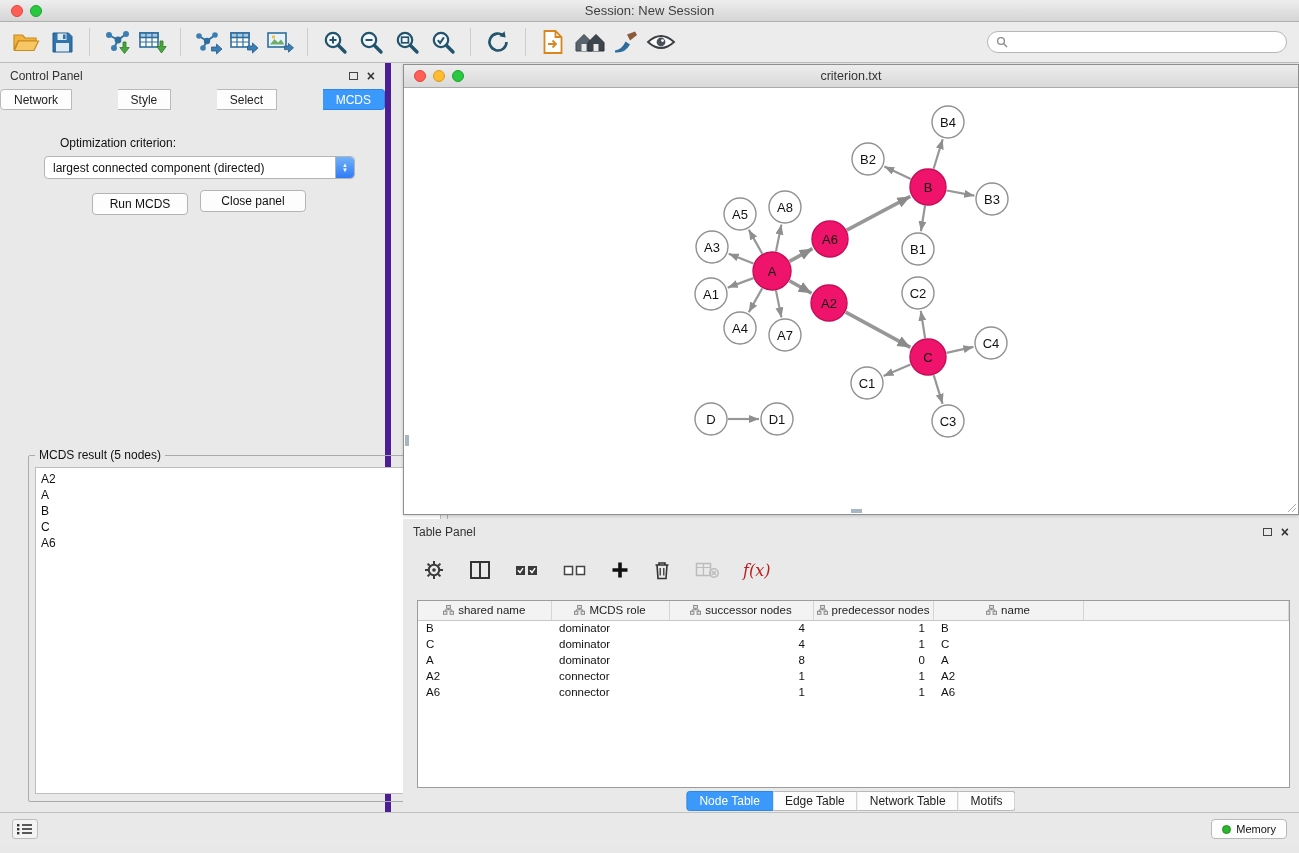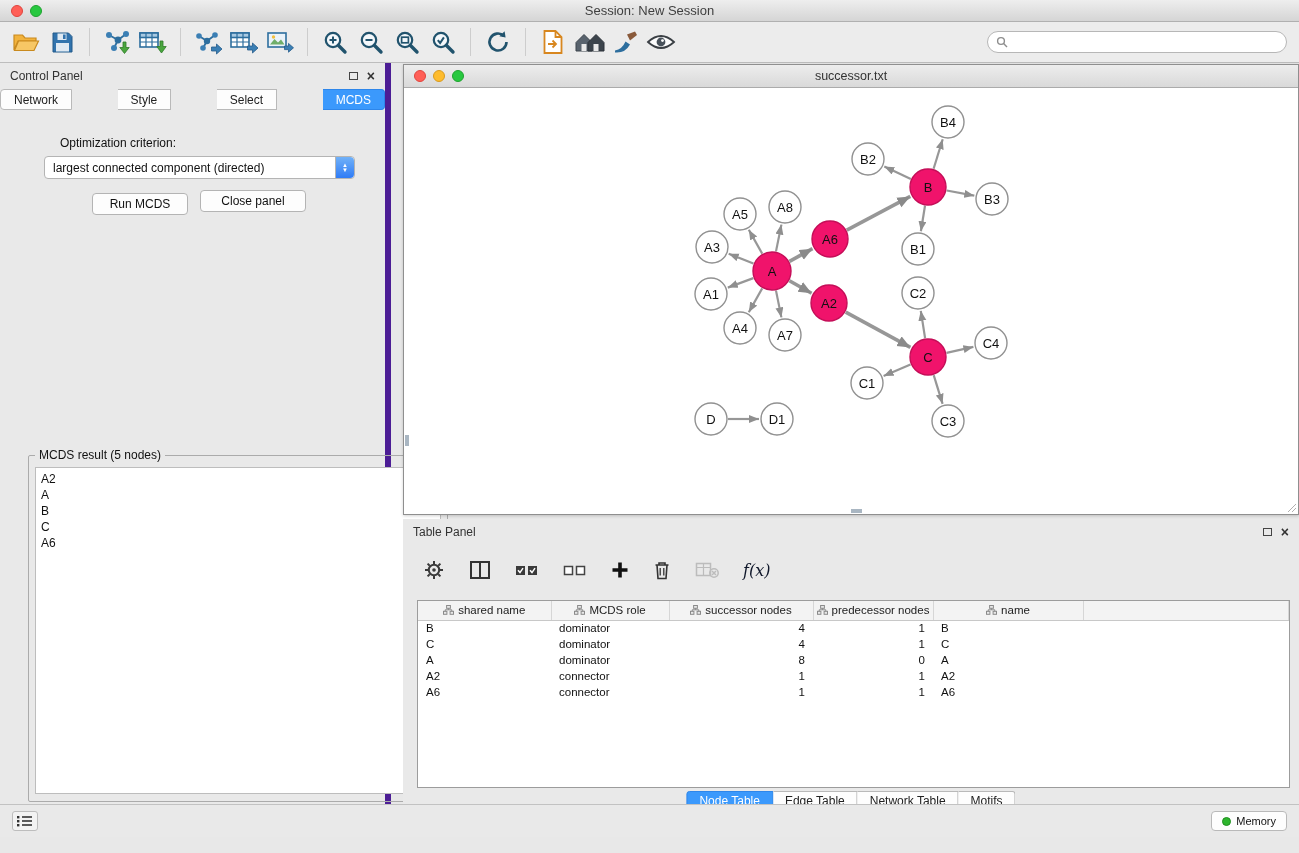--- a/index.html
+++ b/index.html
@@ -67,37 +67,37 @@
   svg text{font-family:"Liberation Sans",sans-serif}
   .v-scroll-ind{position:absolute;left:1px;top:346px;width:4px;height:11px;background:#a9b6c2}
   .h-scroll-ind{position:absolute;left:447px;bottom:1px;width:11px;height:4px;background:#a9b6c2}
   .resize-grip{position:absolute;right:1px;bottom:1px}
 
   
   .table-panel{position:absolute;left:403px;top:519px;width:896px;height:301px;background:#e9e9e9}
   .tp-toolbar{position:absolute;left:0;top:30px;right:0;height:42px;display:flex;align-items:center;
     padding-left:20px;gap:24px}
   .tp-ic{display:flex;align-items:center;justify-content:center}
-  .fx-label{font-size:16px;font-style:italic;font-family:"DejaVu Serif",serif;color:#0f172a}
+  .fx-label{font-size:16px;font-style:italic;font-family:"DejaVu Serif",serif;color:#b91c1c}
   .data-table{position:absolute;left:14px;top:81px;width:873px;height:188px;background:#fff;
     border:1px solid #9c9c9c;overflow:hidden}
   table{border-collapse:collapse;width:100%;table-layout:fixed;font-size:11.5px}
   th{background:#f3f3f3;border-right:1px solid #d6d6d6;border-bottom:1px solid #c8c8c8;height:19px;
     font-weight:normal;font-size:11.5px;color:#222;white-space:nowrap;overflow:hidden}
   th .tree-ic{vertical-align:-1px;margin-right:4px}
   td{height:16px;padding:0 8px;white-space:nowrap;overflow:hidden;color:#111}
   .tp-tabs{position:absolute;bottom:9px;left:50%;transform:translateX(-50%);display:flex}
   .tp-tab{height:20px;padding:8px 12px;font-size:12px;background:#fdfdfd;border:1px solid #b9b9b9;
     border-left:none;display:flex;align-items:center;color:#222}
   .tp-tab:first-child{border-left:1px solid #b9b9b9;border-radius:3px 0 0 3px}
   .tp-tab:last-child{border-radius:0 3px 3px 0}
   .tp-tab.active{background:#3b99fc;border-color:#2e86ea;color:#fff}
 
   
-  .statusbar{position:absolute;left:0;bottom:16px;width:1299px;height:33px;background:#e9e9e9;
+  .statusbar{position:absolute;left:0;bottom:8px;width:1299px;height:33px;background:#e9e9e9;
     border-top:1px solid #c2c2c2}
   .sb-left-btn{position:absolute;left:12px;top:6px;width:26px;height:20px;background:#f3f3f3;
     border:1px solid #bdbdbd;border-radius:3px;display:flex;align-items:center;justify-content:center}
   .memory-btn{position:absolute;right:12px;top:6px;height:20px;background:#fdfdfd;border:1px solid #b9b9b9;
     border-radius:4px;display:flex;align-items:center;gap:5px;padding:0 10px;font-size:11px;color:#111}
   .mem-dot{width:9px;height:9px;border-radius:50%;background:#2db52d;border:1px solid #1f8f1f}
 </style>
 </head>
 <body>
 
@@ -280,21 +280,21 @@
   </div>
 </div>
 
 <div class="network-window">
   <div class="nw-titlebar">
     <div class="nw-traffic">
       <span class="tl red"></span>
       <span class="tl yellow"></span>
       <span class="tl green"></span>
     </div>
-    <span class="nw-title">successor.txt</span>
+    <span class="nw-title">criterion.txt</span>
   </div>
   <div class="nw-canvas">
     <svg width="894" height="426" viewBox="0 0 894 426">
       <defs>
         <marker id="arrowS" markerUnits="userSpaceOnUse" markerWidth="11" markerHeight="9" refX="10" refY="4" orient="auto">
           <path d="M0,0 L10,4 L0,8 z" fill="#8f8f8f"></path>
         </marker>
         <marker id="arrowL" markerUnits="userSpaceOnUse" markerWidth="14" markerHeight="12" refX="13" refY="5.5" orient="auto">
           <path d="M0,0 L13,5.5 L0,11 z" fill="#8a8a8a"></path>
         </marker>

